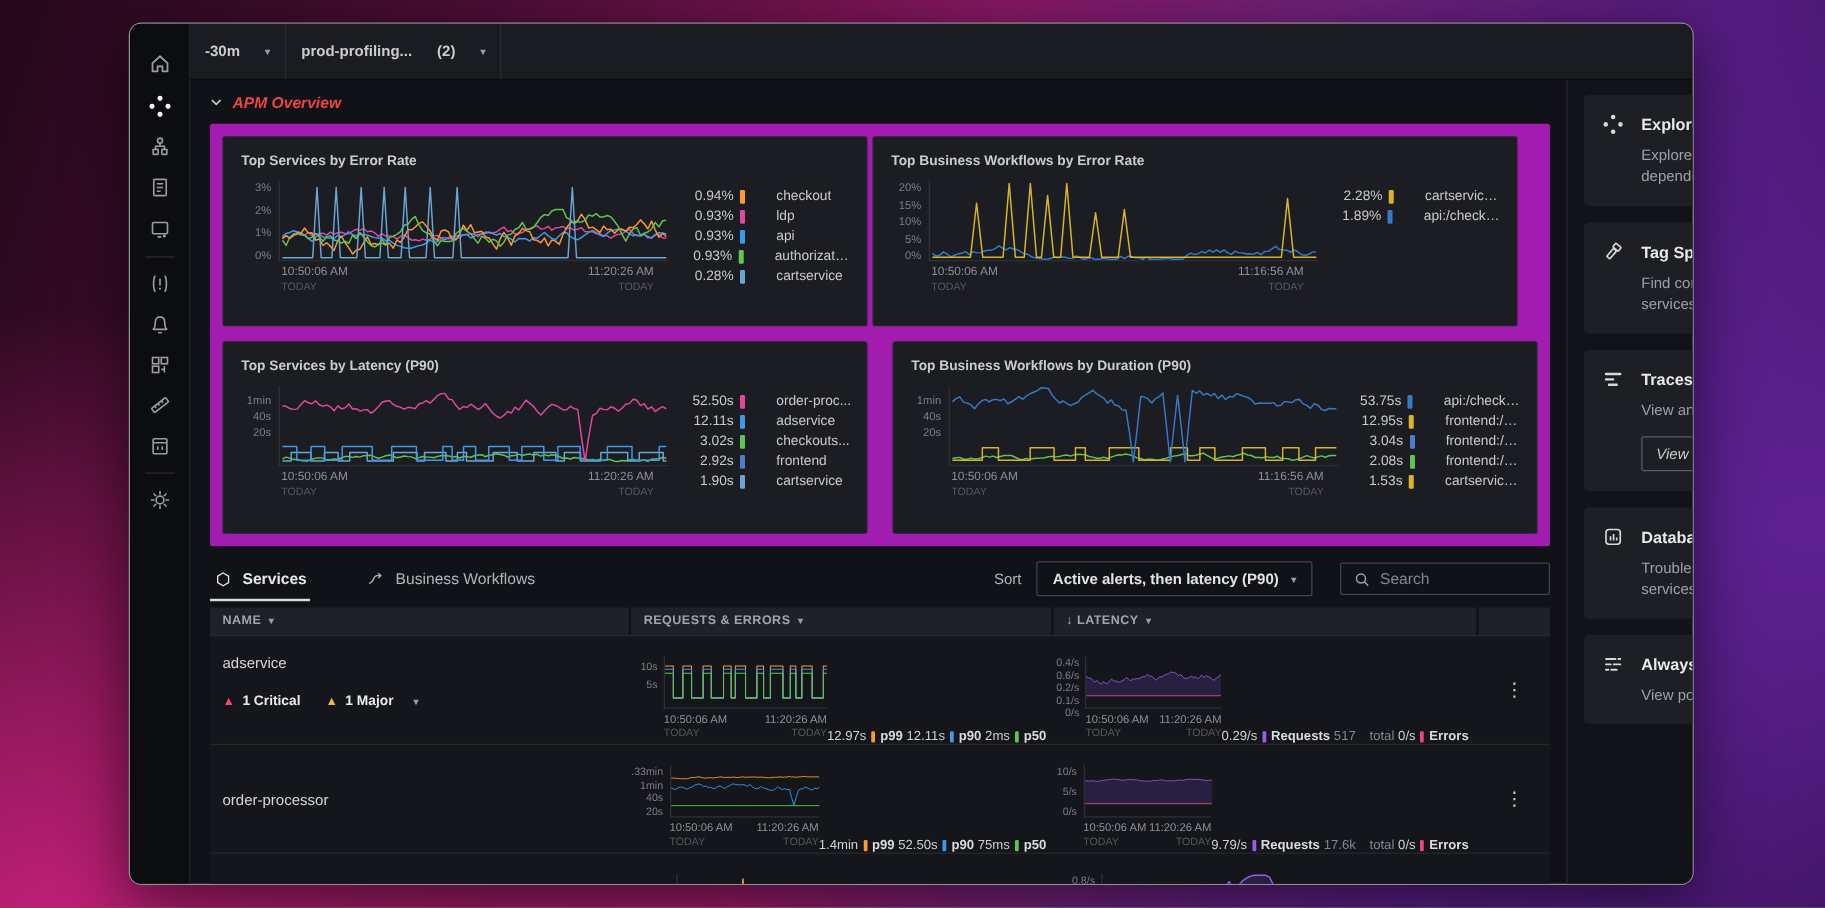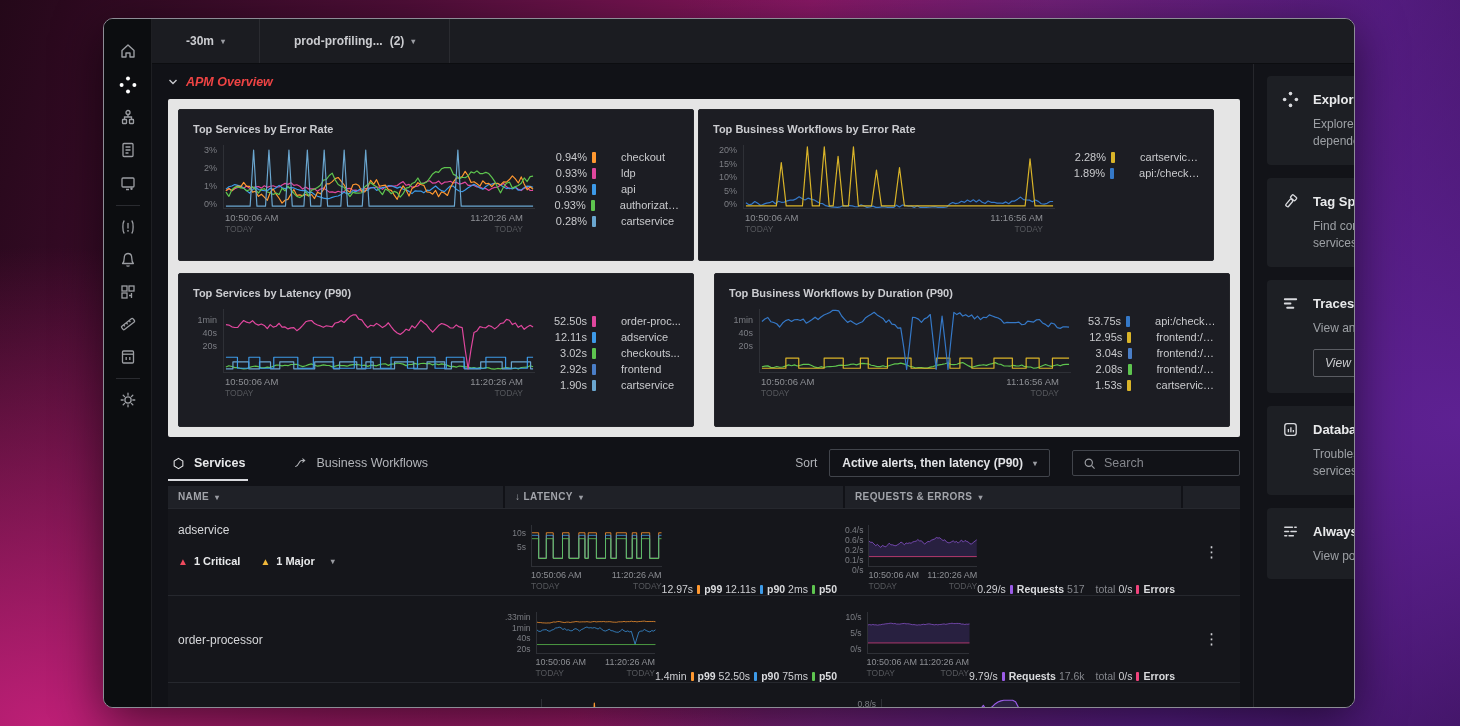--- a/index.html
+++ b/index.html
@@ -17,25 +17,25 @@
     box-shadow:0 12px 48px rgba(0,0,0,.55);
   }
   
   .rail{ position:absolute; left:0; top:0; width:48px; height:100%; background:#0c0d10; border-right:1px solid #1e1f23; }
   .ricon{ position:absolute; left:14px; width:20px; height:20px; color:#9b9da2; cursor:pointer; }
   .ricon.active{ color:#ffffff; }
   .ricon svg{ width:20px; height:20px; display:block; }
   .rdiv{ position:absolute; left:12px; width:24px; height:1px; background:#2a2b30; }
   
   .topbar{ position:absolute; left:48px; top:0; right:0; height:45px; background:#1b1c21; border-bottom:1px solid #0c0d10; display:flex; align-items:stretch; }
-  .tbitem{ display:flex; align-items:center; gap:7px; padding:0 34px; border-right:1px solid #2a2b30; font-size:12px; color:#cbccd0; font-weight:bold; cursor:pointer; }
+  .tbitem{ display:flex; align-items:center; gap:20px; padding:0 12px; border-right:1px solid #2a2b30; font-size:12px; color:#cbccd0; font-weight:bold; cursor:pointer; }
   .caret{ font-size:8px; color:#9a9ca2; }
   
   .sec-head{ position:absolute; left:64px; top:56px; display:flex; align-items:center; gap:8px; font-size:12.5px; font-weight:bold; color:#ef4444; cursor:pointer;font-style:italic; }
-  .section{ position:absolute; left:64px; top:80px; width:1072px; height:338px; background:#e5e5e5; border-radius:2px; }
+  .section{ position:absolute; left:64px; top:80px; width:1072px; height:338px; background:#a21caf; border-radius:2px; }
   .cpanel{ position:absolute; background:#1c1d23; border:1px solid #232429; border-radius:2px; }
   .cp-title{ padding:13px 14px 0 14px; font-size:11px; font-weight:bold; color:#cbccd0; }
   .cp-body{ display:flex; padding:10px 8px 0 4px; }
   .cp-chart{ flex:1; min-width:0; }
   .plotrow{ display:flex; height:64px; }
   .yaxis{ width:40px; display:flex; flex-direction:column; justify-content:space-between; align-items:flex-end; padding-right:6px; font-size:9px; color:#7c7e84; }
   .ya-lat{ padding-top:6px; padding-bottom:22px; }
   .plot{ flex:1; position:relative; border-left:1px solid #2e3036; border-bottom:1px solid #2e3036; }
   .plot svg{ position:absolute; left:0; top:0; width:100%; height:100%; overflow:visible; }
   .xaxis{ display:flex; justify-content:space-between; margin-left:40px; padding:3px 12px 0 2px; font-size:9.5px; color:#8d8f94; }
@@ -456,22 +456,22 @@
       <svg width="13" height="13" viewBox="0 0 18 18" fill="none" stroke="#9ea0a5" stroke-width="1.6">
           <circle cx="8" cy="8" r="5"></circle>
           <path d="M12 12 L16 16"></path>
         </svg>
       <input placeholder="Search" style="">
     </div>
   </div>
 
   <div class="thead">
     <div class="th" style="width:335px"><span>NAME</span><span class="caret">▾</span></div>
+    <div class="th" style="width:336px"><span>REQUESTS &amp; ERRORS</span><span class="caret">▾</span></div>
     <div class="th" style="width:338px"><span>↓ </span><span>LATENCY</span><span class="caret">▾</span></div>
-    <div class="th" style="width:336px"><span>REQUESTS &amp; ERRORS</span><span class="caret">▾</span></div>
     <div class="th" style="flex:1"></div>
   </div>
 
   <div class="trow" style="top:489px">
     <div class="cell-name">
       <div class="svc-name">adservice</div>
       <div class="alerts">
         <span class="tri" style="color: rgb(240, 74, 94);">▲</span>
         <span>1 Critical</span>
         <span class="alert-gap"></span>

